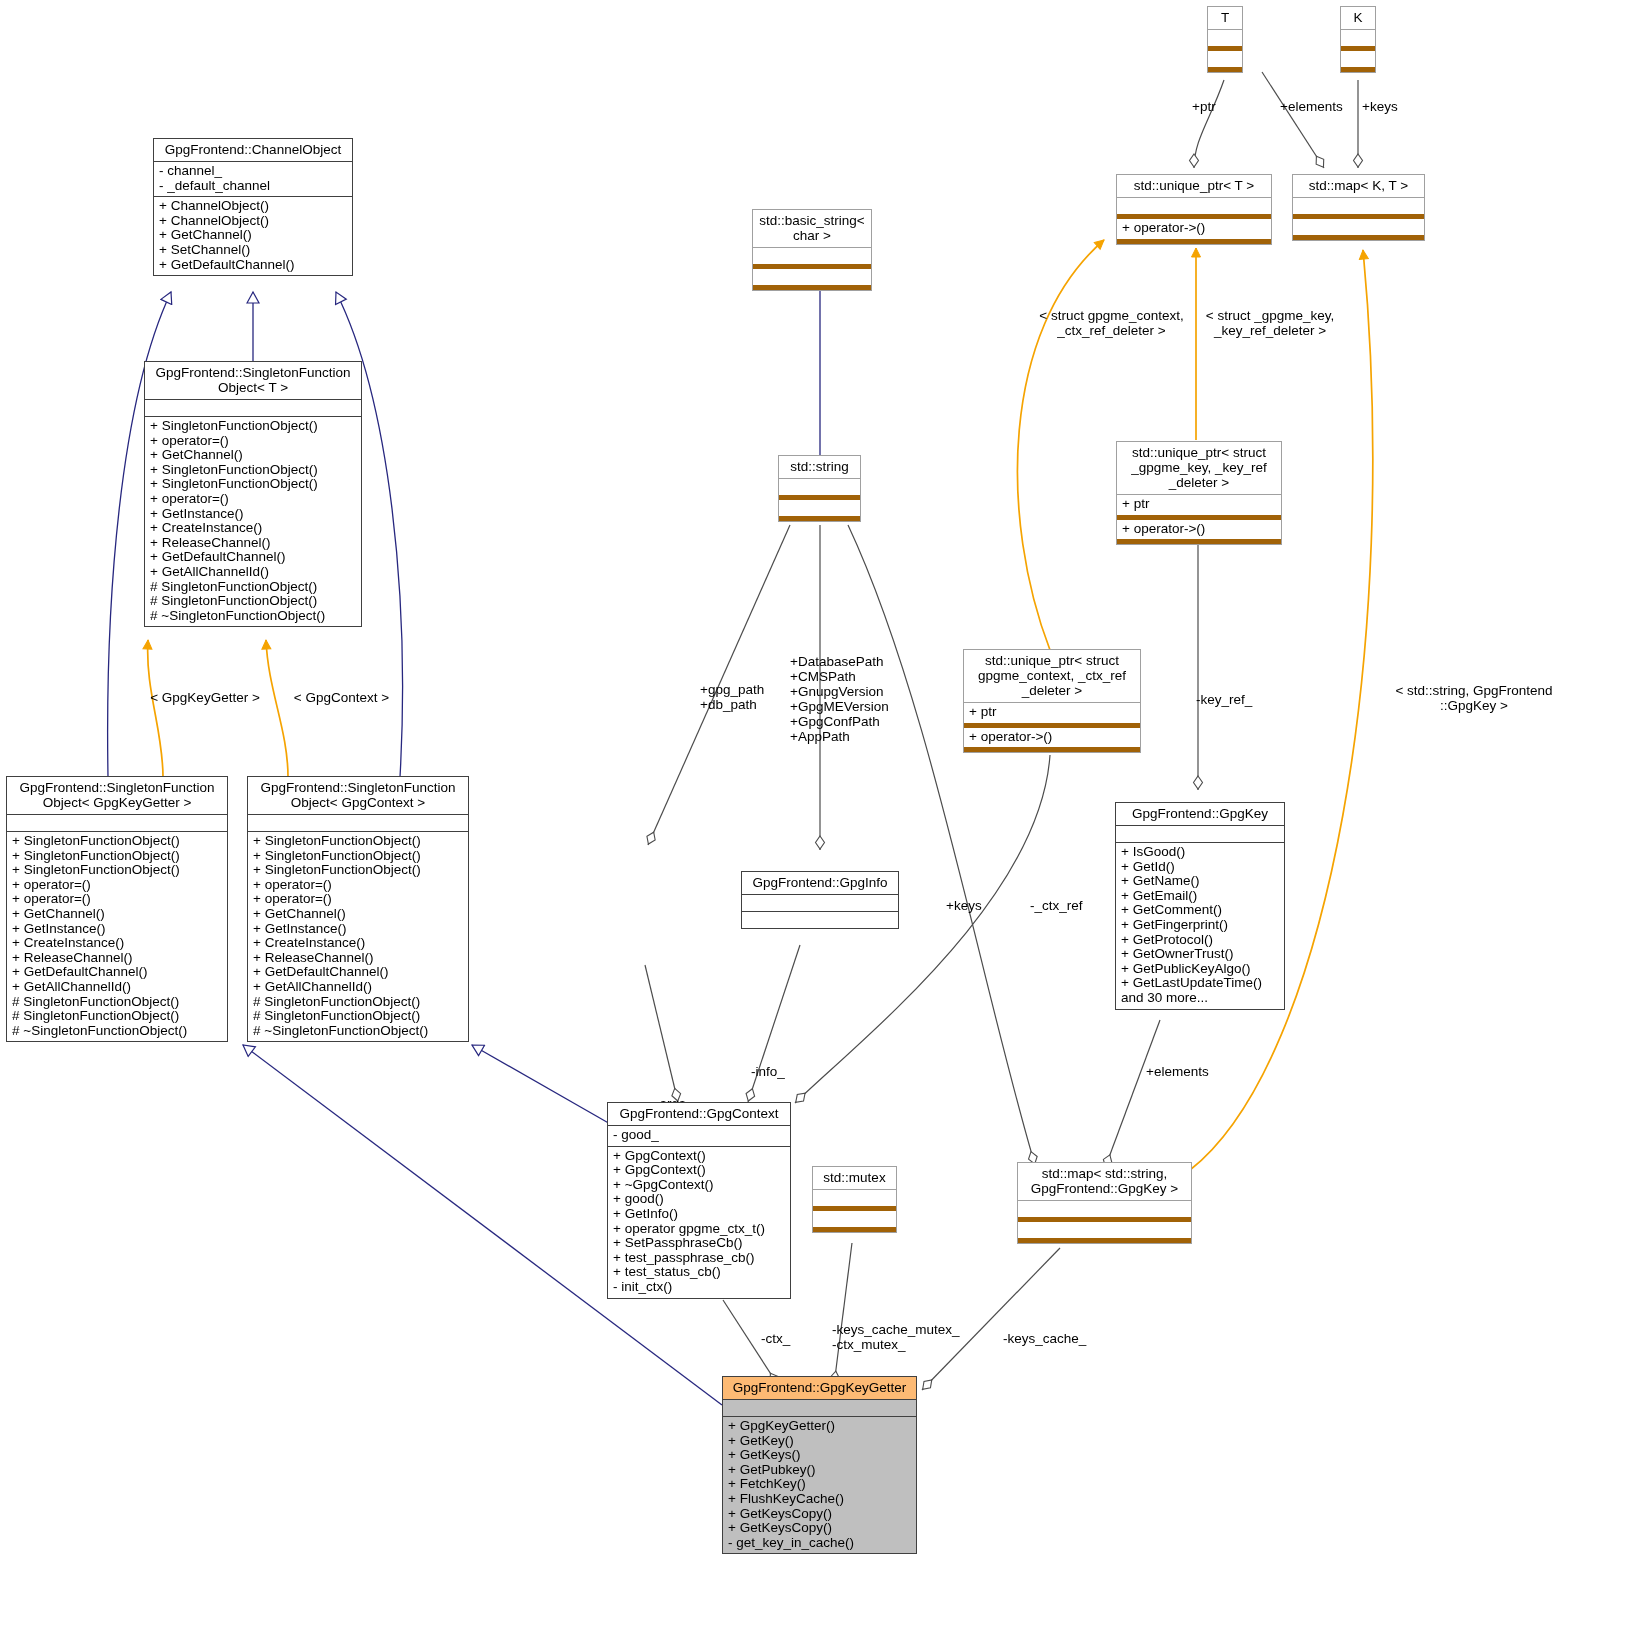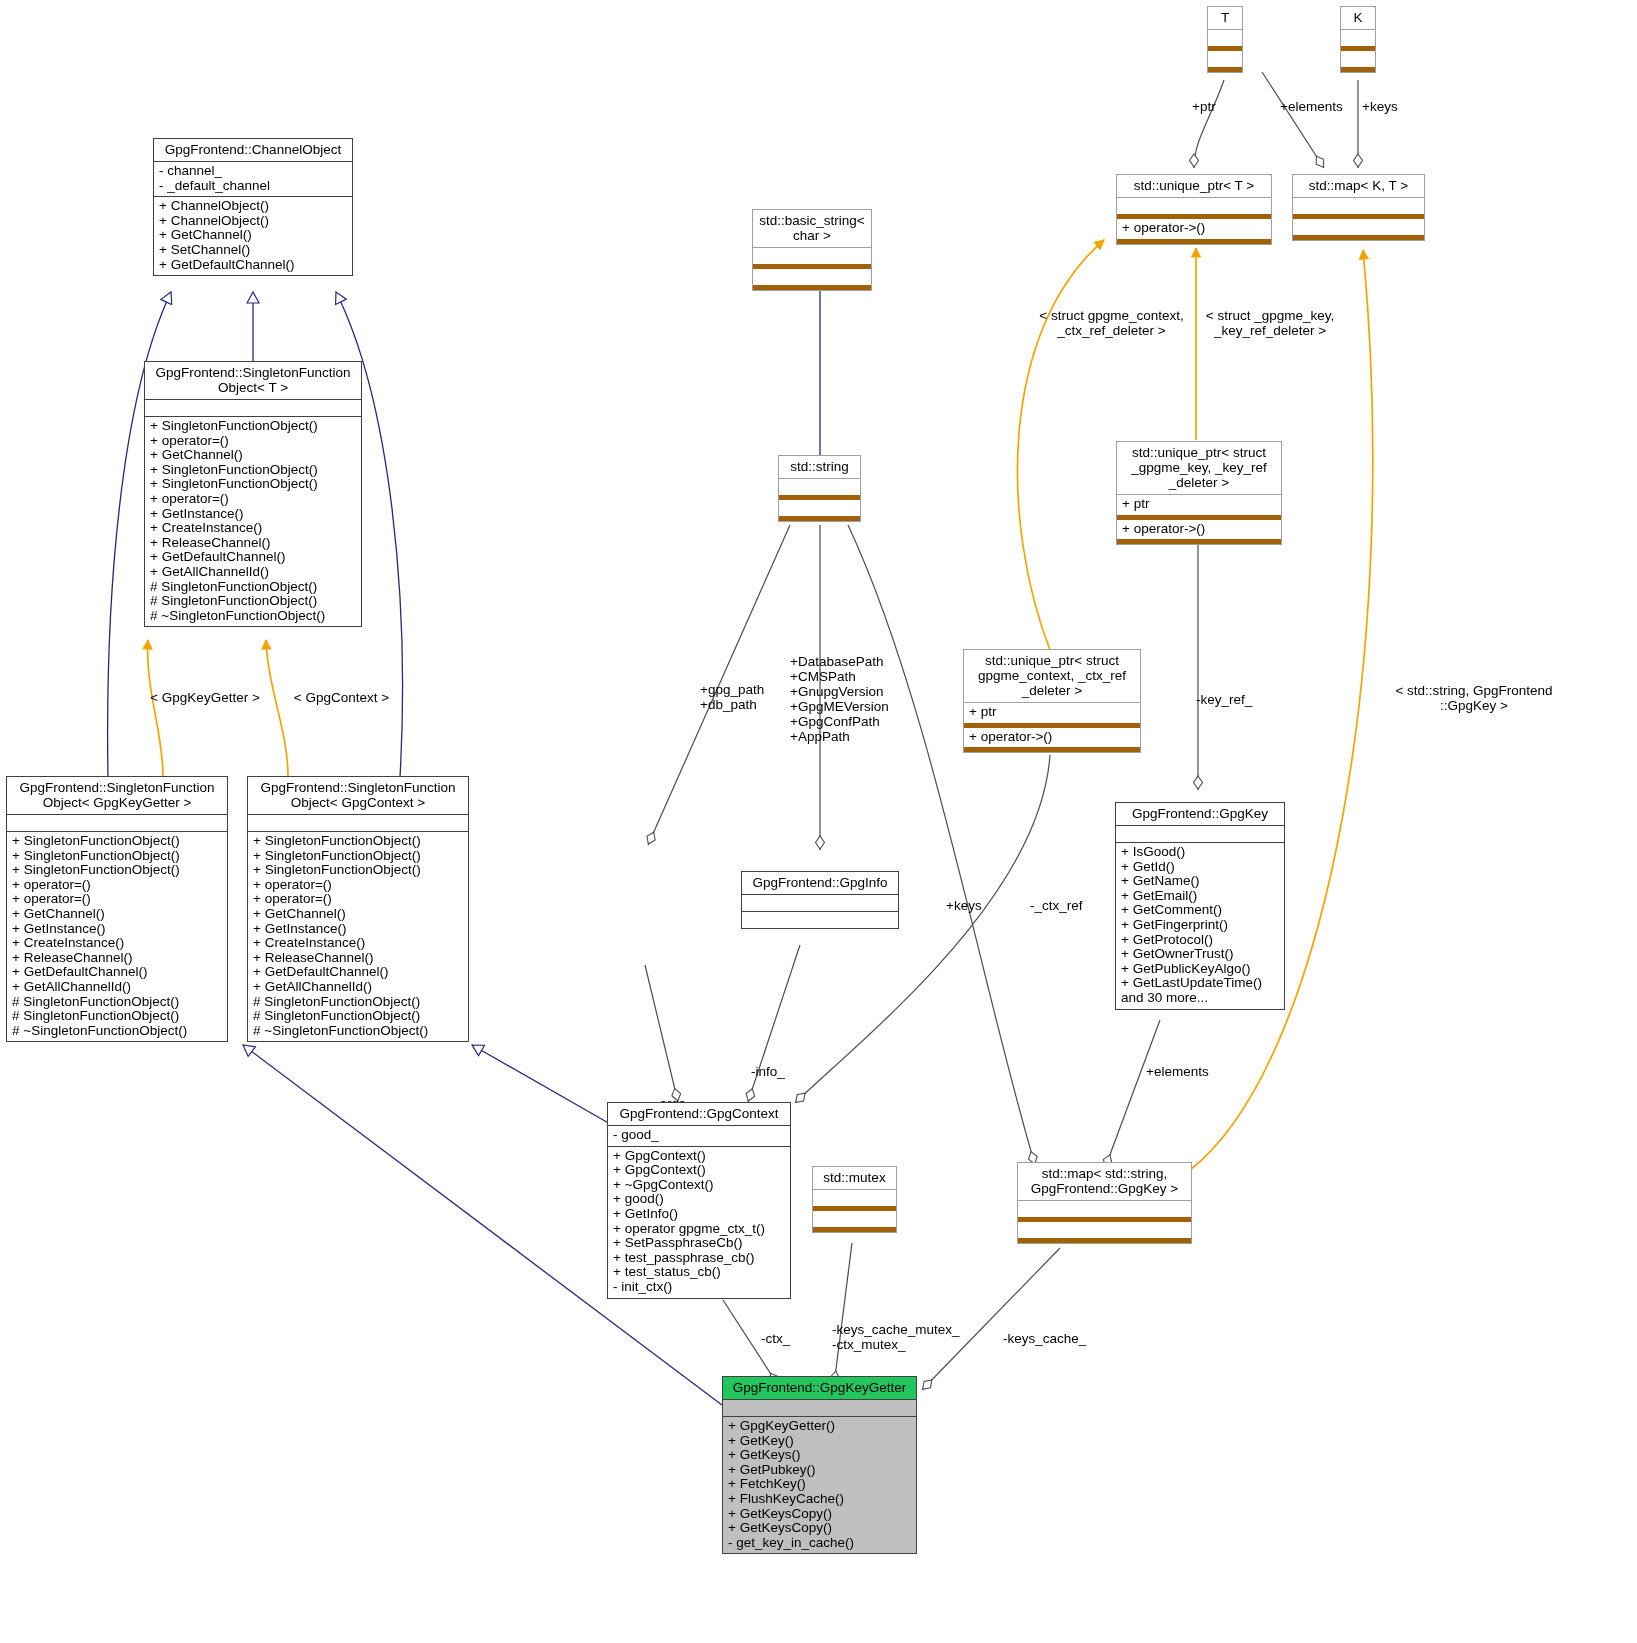--- a/index.html
+++ b/index.html
@@ -24,21 +24,21 @@
     pointer-events: none;
   }
   .node {
     position: absolute;
     box-sizing: border-box;
     background: #ffffff;
     border: 1px solid #404040;
     z-index: 5;
   }
   .node.thin { border: 1px solid #a0a0a0; }
-  .node.filled { background: #22c55e; }
+  .node.filled { background: #fdba74; }
   .node.filled .sec { background: #bfbfbf; }
   .title {
     text-align: center;
     font-size: 13.5px;
     color: #000;
     padding: 3px 4px 4px 4px;
     line-height: 15px;
     border-bottom: 1px solid #404040;
     white-space: nowrap;
   }

